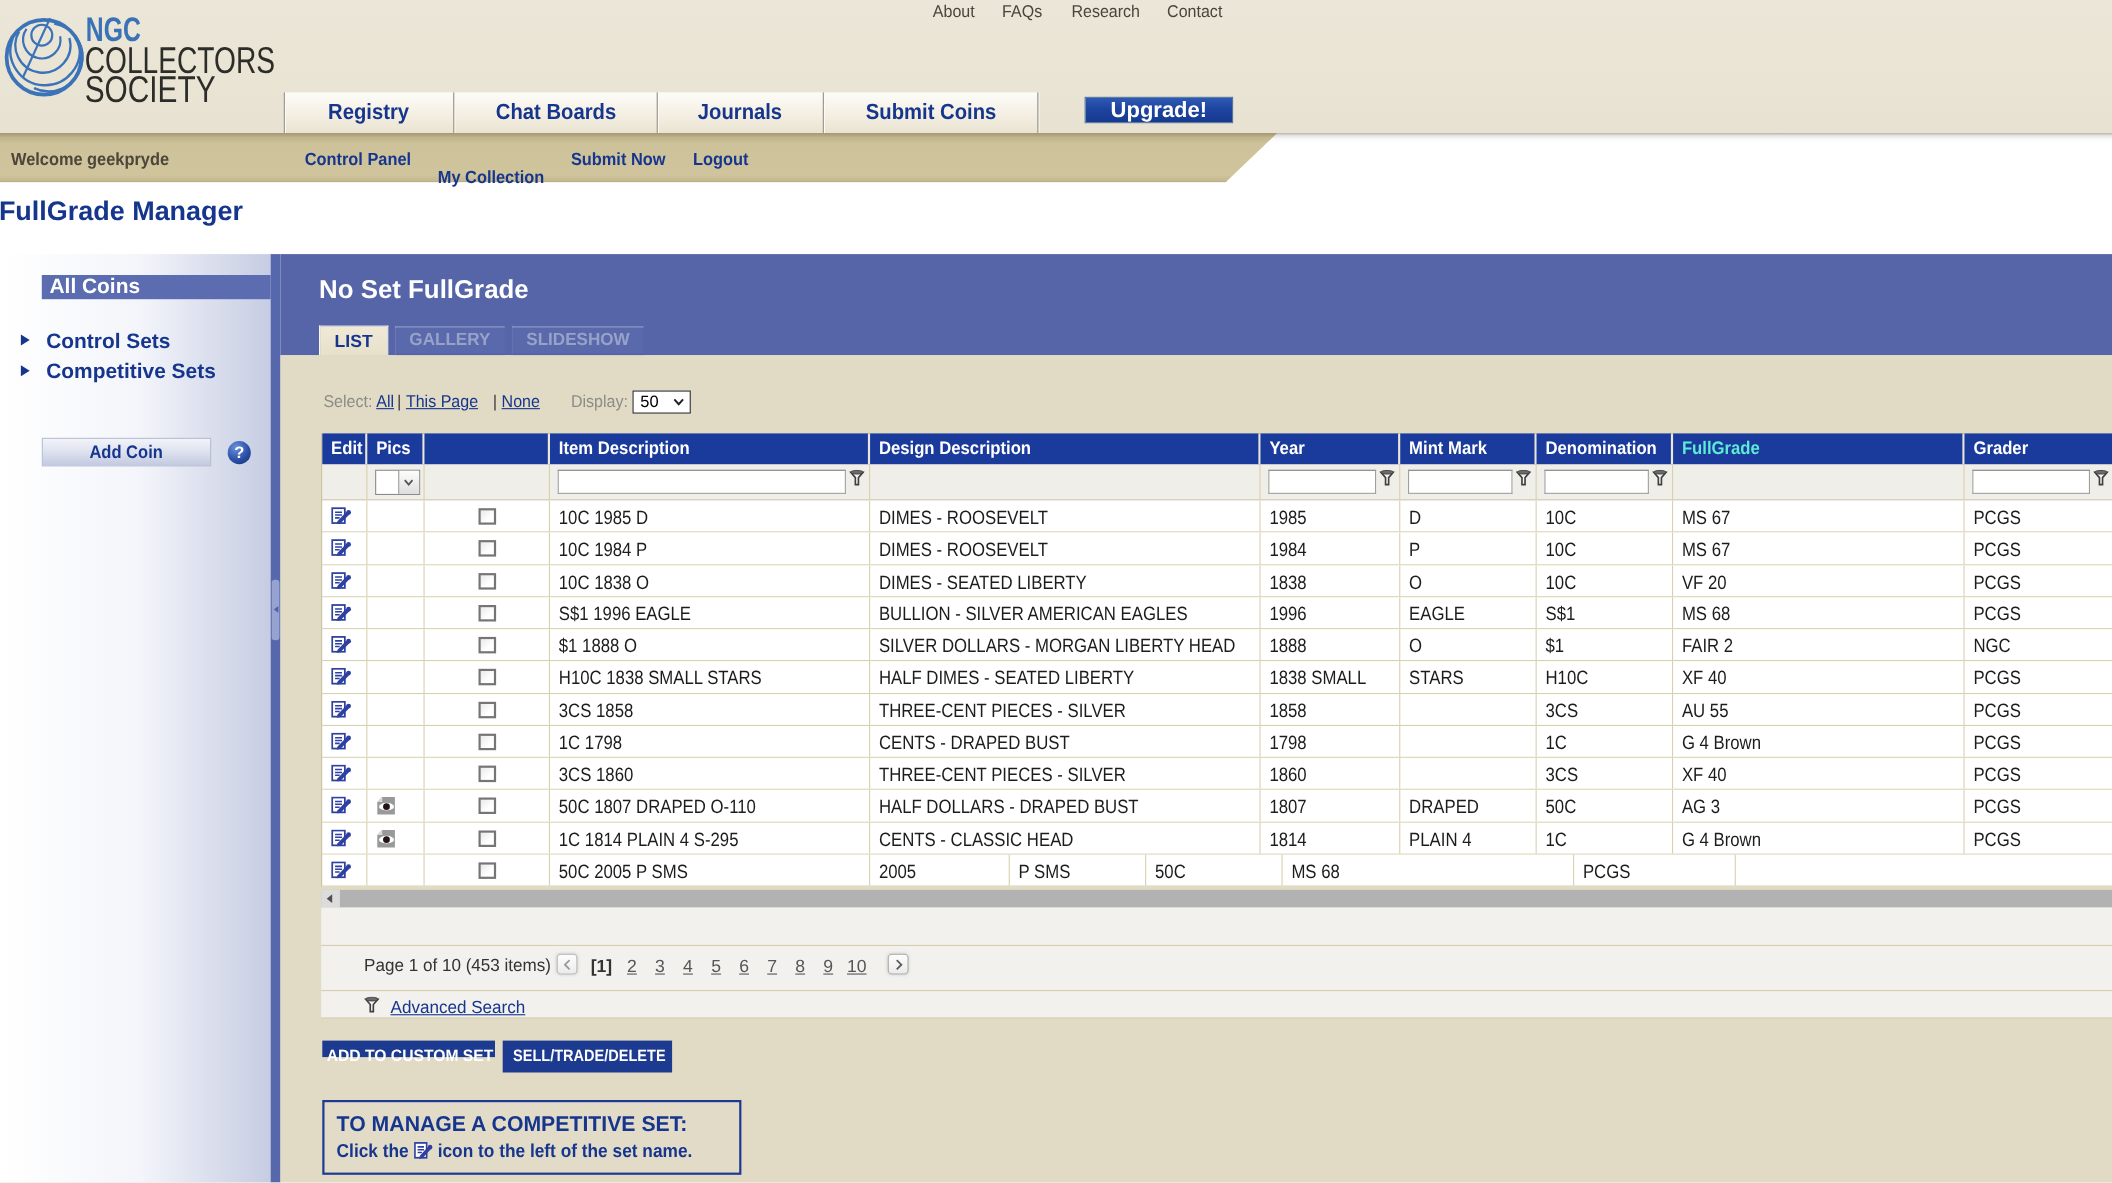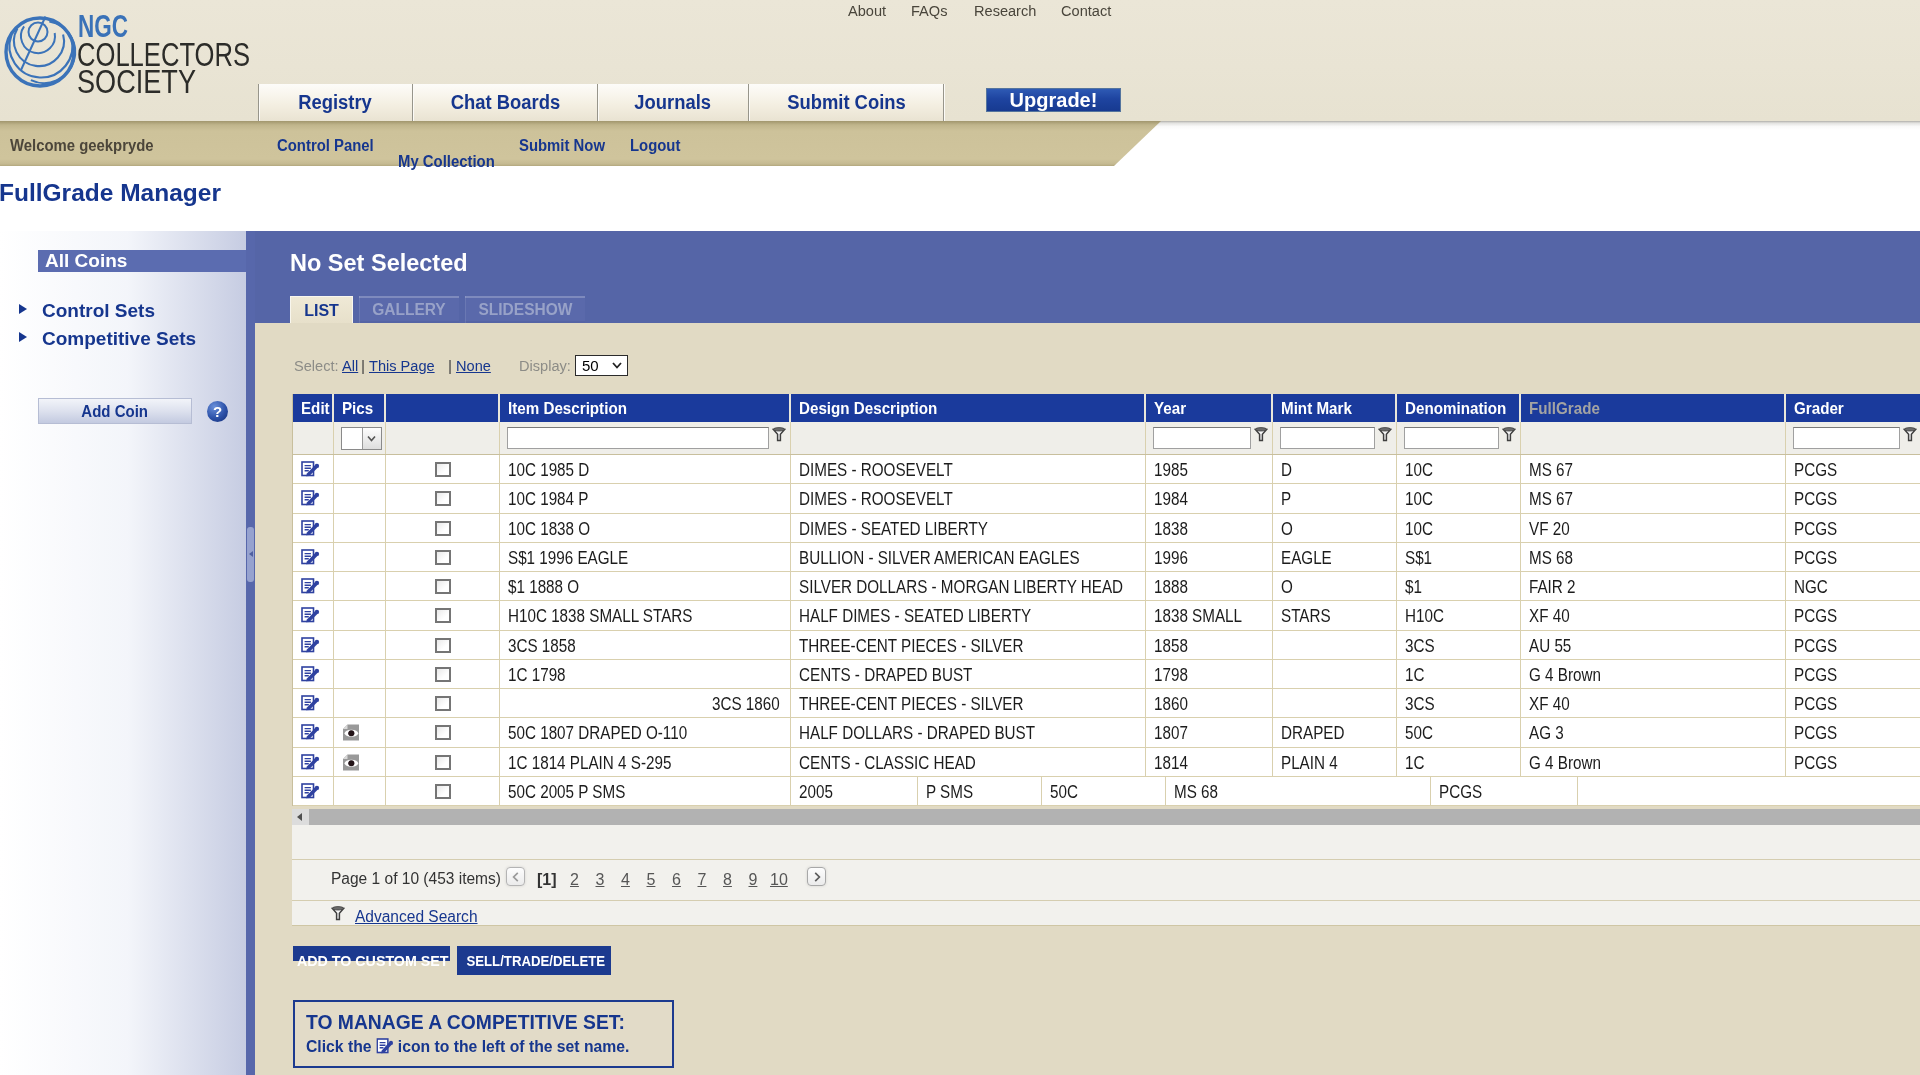--- a/index.html
+++ b/index.html
@@ -45,21 +45,21 @@
 <div class="abs" style="left:19px;top:304px;width:0;height:0;border-left:8px solid #16368e;border-top:5.5px solid transparent;border-bottom:5.5px solid transparent;"></div>
 <div class="abs navy" style="left:42px;top:300px;font-size:19px;font-weight:bold;">Control Sets</div>
 <div class="abs" style="left:19px;top:332px;width:0;height:0;border-left:8px solid #16368e;border-top:5.5px solid transparent;border-bottom:5.5px solid transparent;"></div>
 <div class="abs navy" style="left:42px;top:328px;font-size:19px;font-weight:bold;">Competitive Sets</div>
 <div class="abs" style="left:38px;top:398px;width:154px;height:26px;box-sizing:border-box;border:1px solid #b6bdd4;background:linear-gradient(180deg,#f2f4f9 0%,#dde1ee 50%,#c3cae0 100%);color:#16368e;font-weight:bold;font-size:16.5px;text-align:center;line-height:25px;"><span style="display:inline-block;transform:scaleX(0.91);transform-origin:50% 50%;white-space:nowrap;">Add Coin</span></div>
 <div class="abs" style="left:207px;top:401px;width:21px;height:21px;border-radius:50%;background:radial-gradient(circle at 35% 28%,#6a90da,#2c51a8 55%,#122c74);color:#fff;font-weight:bold;font-size:15px;text-align:center;line-height:21px;">?</div>
 <div class="abs" style="left:246px;top:231px;width:9px;height:844px;background:#5767ab;"></div>
 <div class="abs" style="left:247px;top:527px;width:7px;height:55px;border-radius:3px;background:#96a2cf;"></div>
 <div class="abs" style="left:248.5px;top:551px;width:0;height:0;border-right:4px solid #5060a0;border-top:3.5px solid transparent;border-bottom:3.5px solid transparent;"></div>
 <div class="abs" style="left:255px;top:231px;width:1665px;height:92px;background:#5565a7;"></div>
-<div class="abs" style="left:290px;top:250px;font-size:23.5px;font-weight:bold;color:#fff;">No Set Selected</div>
+<div class="abs" style="left:290px;top:250px;font-size:23.5px;font-weight:bold;color:#fff;">No Set FullGrade</div>
 <div class="abs" style="left:290px;top:296px;width:63px;height:27px;background:linear-gradient(180deg,#efe9d6,#e7e0ca);border:1px solid #f8f6ee;border-bottom:none;box-sizing:border-box;color:#16368e;font-weight:bold;font-size:16px;text-align:center;line-height:27px;">LIST</div>
 <div class="abs" style="left:359px;top:296px;width:100px;height:27px;background:#5a69ab;box-shadow:inset 0 2px 0 rgba(255,255,255,0.22),inset 1px 0 0 rgba(255,255,255,0.10),inset 0 -2px 0 rgba(80,95,160,0.5);color:#98a2c8;font-weight:bold;font-size:16px;text-align:center;line-height:27px;"><span style="display:inline-block;transform:scaleX(0.97);transform-origin:50% 50%;white-space:nowrap;">GALLERY</span></div>
 <div class="abs" style="left:465px;top:296px;width:120px;height:27px;background:#5a69ab;box-shadow:inset 0 2px 0 rgba(255,255,255,0.22),inset 1px 0 0 rgba(255,255,255,0.10),inset 0 -2px 0 rgba(80,95,160,0.5);color:#98a2c8;font-weight:bold;font-size:16px;text-align:center;line-height:27px;"><span style="display:inline-block;transform:scaleX(0.97);transform-origin:50% 50%;white-space:nowrap;">SLIDESHOW</span></div>
 <div class="abs" style="left:255px;top:323px;width:1665px;height:752px;background:#e1dac4;"></div>
 <div class="abs" style="left:294px;top:357px;font-size:15.5px;color:#8c8c87;"><span style="display:inline-block;transform:scaleX(0.94);transform-origin:0 50%;white-space:nowrap;">Select:</span></div>
 <div class="abs navy" style="left:342px;top:357px;font-size:15.5px;"><span style="display:inline-block;transform:scaleX(0.94);transform-origin:0 50%;white-space:nowrap;text-decoration:underline;">All</span></div>
 <div class="abs" style="left:361px;top:357px;font-size:15.5px;color:#444;">|</div>
 <div class="abs navy" style="left:369px;top:357px;font-size:15.5px;"><span style="display:inline-block;transform:scaleX(0.94);transform-origin:0 50%;white-space:nowrap;text-decoration:underline;">This Page</span></div>
 <div class="abs" style="left:448px;top:357px;font-size:15.5px;color:#444;">|</div>
 <div class="abs navy" style="left:456px;top:357px;font-size:15.5px;"><span style="display:inline-block;transform:scaleX(0.94);transform-origin:0 50%;white-space:nowrap;text-decoration:underline;">None</span></div>
@@ -73,21 +73,21 @@
     <div style="position:relative;width:1641px;">
       <div style="display:flex;height:28px;background:#e9e6da;">
         <div style="width:41px;box-sizing:border-box;border-right:2px solid #e9e6da;background:#1a3a9c;color:#fff;font-weight:bold;font-size:16.5px;line-height:28px;padding-left:8px;overflow:hidden;white-space:nowrap;"><span style="display:inline-block;transform:scaleX(0.92);transform-origin:0 50%;white-space:nowrap;">Edit</span></div>
         <div style="width:52px;box-sizing:border-box;border-right:2px solid #e9e6da;background:#1a3a9c;color:#fff;font-weight:bold;font-size:16.5px;line-height:28px;padding-left:8px;overflow:hidden;white-space:nowrap;"><span style="display:inline-block;transform:scaleX(0.92);transform-origin:0 50%;white-space:nowrap;">Pics</span></div>
         <div style="width:114px;box-sizing:border-box;border-right:2px solid #e9e6da;background:#1a3a9c;color:#fff;font-weight:bold;font-size:16.5px;line-height:28px;padding-left:8px;overflow:hidden;white-space:nowrap;"><span style="display:inline-block;transform:scaleX(0.92);transform-origin:0 50%;white-space:nowrap;"></span></div>
         <div style="width:291px;box-sizing:border-box;border-right:2px solid #e9e6da;background:#1a3a9c;color:#fff;font-weight:bold;font-size:16.5px;line-height:28px;padding-left:8px;overflow:hidden;white-space:nowrap;"><span style="display:inline-block;transform:scaleX(0.92);transform-origin:0 50%;white-space:nowrap;">Item Description</span></div>
         <div style="width:355px;box-sizing:border-box;border-right:2px solid #e9e6da;background:#1a3a9c;color:#fff;font-weight:bold;font-size:16.5px;line-height:28px;padding-left:8px;overflow:hidden;white-space:nowrap;"><span style="display:inline-block;transform:scaleX(0.92);transform-origin:0 50%;white-space:nowrap;">Design Description</span></div>
         <div style="width:127px;box-sizing:border-box;border-right:2px solid #e9e6da;background:#1a3a9c;color:#fff;font-weight:bold;font-size:16.5px;line-height:28px;padding-left:8px;overflow:hidden;white-space:nowrap;"><span style="display:inline-block;transform:scaleX(0.92);transform-origin:0 50%;white-space:nowrap;">Year</span></div>
         <div style="width:124px;box-sizing:border-box;border-right:2px solid #e9e6da;background:#1a3a9c;color:#fff;font-weight:bold;font-size:16.5px;line-height:28px;padding-left:8px;overflow:hidden;white-space:nowrap;"><span style="display:inline-block;transform:scaleX(0.92);transform-origin:0 50%;white-space:nowrap;">Mint Mark</span></div>
         <div style="width:124px;box-sizing:border-box;border-right:2px solid #e9e6da;background:#1a3a9c;color:#fff;font-weight:bold;font-size:16.5px;line-height:28px;padding-left:8px;overflow:hidden;white-space:nowrap;"><span style="display:inline-block;transform:scaleX(0.92);transform-origin:0 50%;white-space:nowrap;">Denomination</span></div>
-        <div style="width:265px;box-sizing:border-box;border-right:2px solid #e9e6da;background:#1a3a9c;color:#a3a3a3;font-weight:bold;font-size:16.5px;line-height:28px;padding-left:8px;overflow:hidden;white-space:nowrap;"><span style="display:inline-block;transform:scaleX(0.92);transform-origin:0 50%;white-space:nowrap;">FullGrade</span></div>
+        <div style="width:265px;box-sizing:border-box;border-right:2px solid #e9e6da;background:#1a3a9c;color:#5eead4;font-weight:bold;font-size:16.5px;line-height:28px;padding-left:8px;overflow:hidden;white-space:nowrap;"><span style="display:inline-block;transform:scaleX(0.92);transform-origin:0 50%;white-space:nowrap;">FullGrade</span></div>
         <div style="width:147px;box-sizing:border-box;border-right:2px solid #e9e6da;background:#1a3a9c;color:#fff;font-weight:bold;font-size:16.5px;line-height:28px;padding-left:8px;overflow:hidden;white-space:nowrap;"><span style="display:inline-block;transform:scaleX(0.92);transform-origin:0 50%;white-space:nowrap;">Grader</span></div>
       </div>
       <div style="display:flex;height:33px;background:#efeee9;border-bottom:1px solid #c8bf9d;box-sizing:border-box;">
         <div style="position:relative;width:41px;box-sizing:border-box;border-right:1px solid #d9d0ae;"></div>
         <div style="position:relative;width:52px;box-sizing:border-box;border-right:1px solid #d9d0ae;">
           <div style="position:absolute;left:7px;top:5px;width:41px;height:23px;background:#fff;border:1px solid #8a8a8a;box-sizing:border-box;">
             <div style="position:absolute;right:0;top:0;width:18px;height:21px;background:linear-gradient(180deg,#fdfdfd,#dedede);border-left:1px solid #999;"><svg style="margin:7px 0 0 4px;" width="9" height="7" viewBox="0 0 9 7">
                 <path d="M1 1.5 L4.5 5.5 L8 1.5" stroke="#555" stroke-width="1.6" fill="none"></path>
               </svg></div>
           </div>
@@ -287,21 +287,21 @@
         <div style="width:41px;box-sizing:border-box;border-right:1px solid #d9d0ae;padding:6px 0 0 8px;"><svg width="19" height="16" viewBox="0 0 19 16">
             <rect x="1" y="1" width="11.5" height="13.5" fill="#fff" stroke="#2e41a0" stroke-width="1.6"></rect>
             <path d="M3.6 4.6 h6.3 M3.6 7.2 h6.3 M3.6 9.8 h4.2" stroke="#2e41a0" stroke-width="1.4"></path>
             <path d="M5.0 15.3 L5.9 12.6 L14.0 4.2 L16.6 6.7 L8.4 15.0 L5.0 15.3 Z" fill="#2e41a0"></path>
             <circle cx="15.9" cy="4.9" r="2.2" fill="#2e41a0"></circle>
           </svg></div>
         <div style="width:52px;box-sizing:border-box;border-right:1px solid #d9d0ae;"></div>
         <div style="width:114px;box-sizing:border-box;border-right:1px solid #d9d0ae;">
           <div style="margin:7px 0 0 49px;width:16px;height:15px;box-sizing:border-box;background:linear-gradient(135deg,#e9e9e9,#ffffff 65%);border:2px solid #757575;"></div>
         </div>
-        <div style="width:291px;box-sizing:border-box;border-right:1px solid #d9d0ae;padding-left:8px;line-height:30.5px;overflow:hidden;white-space:nowrap;text-align:right;"><span style="display:inline-block;transform:scaleX(0.87);transform-origin:0 50%;white-space:nowrap;">3CS 1860</span></div>
+        <div style="width:291px;box-sizing:border-box;border-right:1px solid #d9d0ae;padding-left:8px;line-height:30.5px;overflow:hidden;white-space:nowrap;"><span style="display:inline-block;transform:scaleX(0.87);transform-origin:0 50%;white-space:nowrap;">3CS 1860</span></div>
         <div style="width:355px;box-sizing:border-box;border-right:1px solid #d9d0ae;padding-left:8px;line-height:30.5px;overflow:hidden;white-space:nowrap;"><span style="display:inline-block;transform:scaleX(0.87);transform-origin:0 50%;white-space:nowrap;">THREE-CENT PIECES - SILVER</span></div>
         <div style="width:127px;box-sizing:border-box;border-right:1px solid #d9d0ae;padding-left:8px;line-height:30.5px;overflow:hidden;white-space:nowrap;"><span style="display:inline-block;transform:scaleX(0.87);transform-origin:0 50%;white-space:nowrap;">1860</span></div>
         <div style="width:124px;box-sizing:border-box;border-right:1px solid #d9d0ae;padding-left:8px;line-height:30.5px;overflow:hidden;white-space:nowrap;"><span style="display:inline-block;transform:scaleX(0.87);transform-origin:0 50%;white-space:nowrap;"></span></div>
         <div style="width:124px;box-sizing:border-box;border-right:1px solid #d9d0ae;padding-left:8px;line-height:30.5px;overflow:hidden;white-space:nowrap;"><span style="display:inline-block;transform:scaleX(0.87);transform-origin:0 50%;white-space:nowrap;">3CS</span></div>
         <div style="width:265px;box-sizing:border-box;border-right:1px solid #d9d0ae;padding-left:8px;line-height:30.5px;overflow:hidden;white-space:nowrap;"><span style="display:inline-block;transform:scaleX(0.87);transform-origin:0 50%;white-space:nowrap;">XF 40</span></div>
         <div style="width:147px;box-sizing:border-box;border-right:1px solid #d9d0ae;padding-left:8px;line-height:30.5px;overflow:hidden;white-space:nowrap;"><span style="display:inline-block;transform:scaleX(0.87);transform-origin:0 50%;white-space:nowrap;">PCGS</span></div>
       </div>
       <div style="display:flex;height:29.25px;background:#fff;border-bottom:1px solid #d9d0ae;box-sizing:border-box;font-size:17.5px;color:#1c1c1c;">
         <div style="width:41px;box-sizing:border-box;border-right:1px solid #d9d0ae;padding:6px 0 0 8px;"><svg width="19" height="16" viewBox="0 0 19 16">
             <rect x="1" y="1" width="11.5" height="13.5" fill="#fff" stroke="#2e41a0" stroke-width="1.6"></rect>

